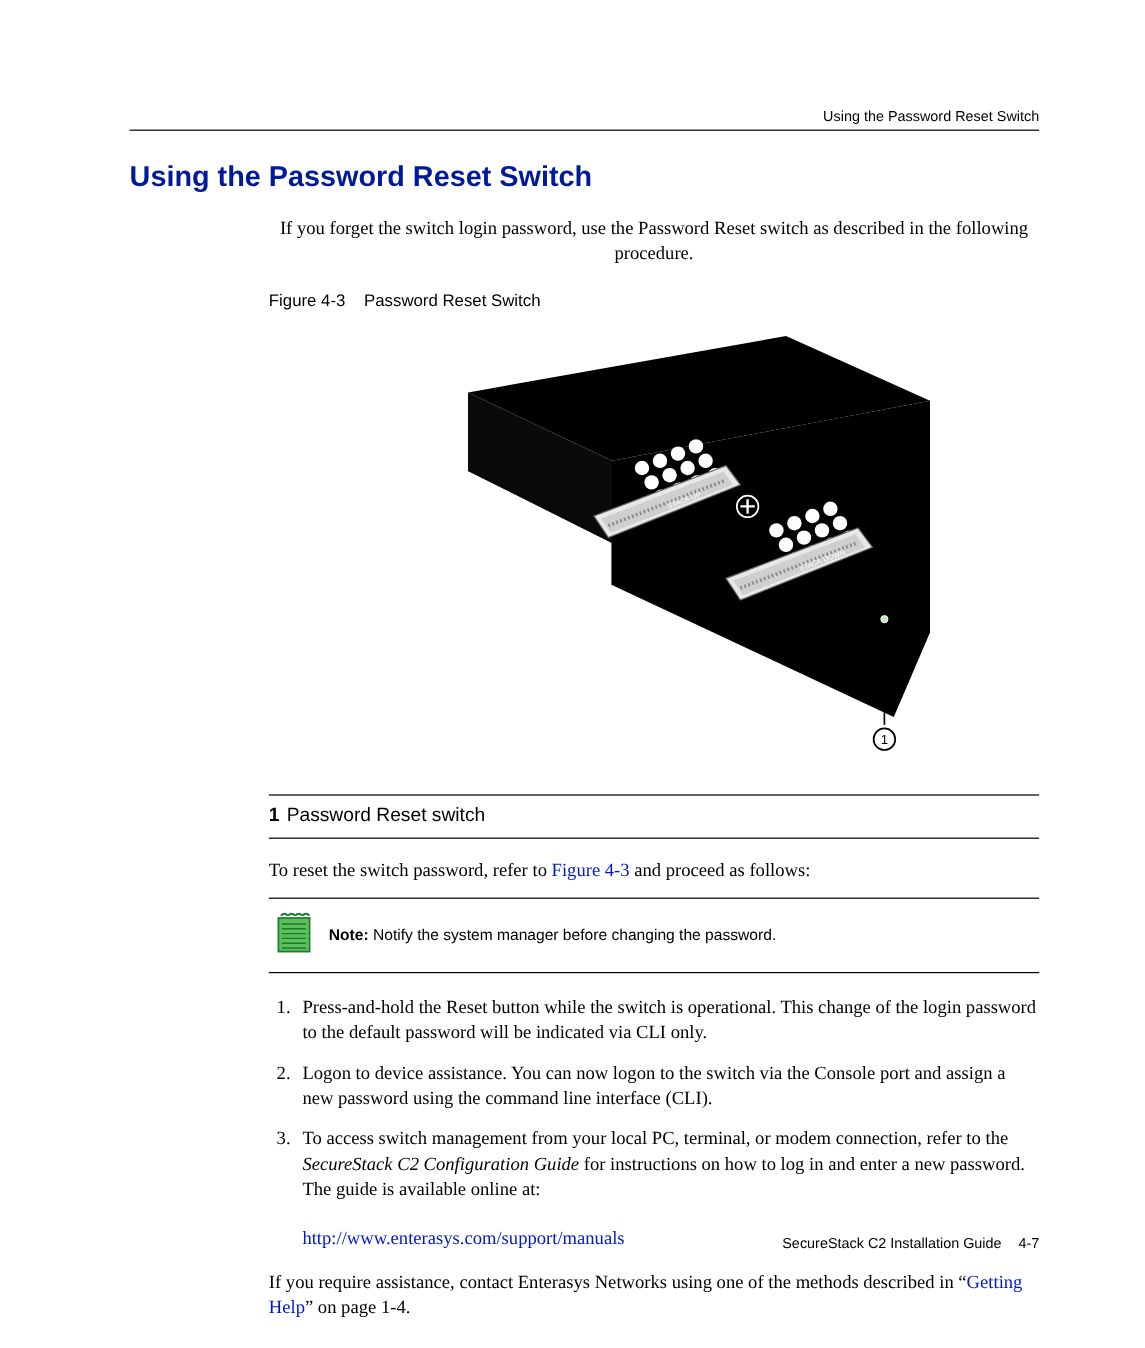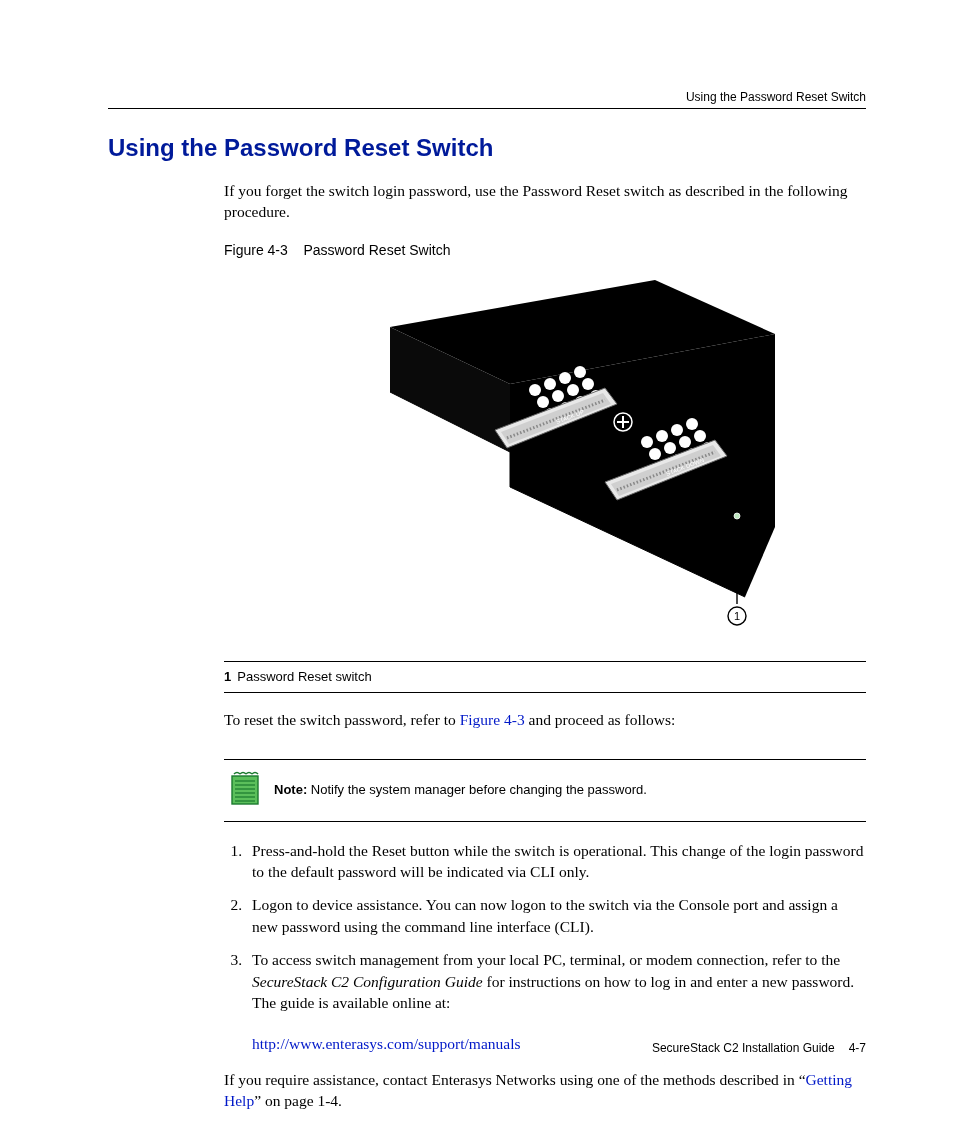--- a/index.html
+++ b/index.html
@@ -42,42 +42,42 @@
     font-weight: bold;
     font-size: 24px;
     color: #001a9a;
     margin: 50px 0 18px 0;
   }
   .body-block {
     margin-left: 116px;
     font-size: 15.5px;
     line-height: 1.38;
   }
-  .intro-para { margin: 0 0 18px 0; }
+  .intro-para { margin: 0 0 18px 0; text-align: center; }
   .figure-caption {
     font-family: Arial, Helvetica, sans-serif;
     font-weight: normal;
     font-size: 14px;
     margin: 6px 0 12px 0;
   }
   .figure-holder {
     width: 100%;
     text-align: center;
     margin-bottom: 14px;
   }
   .callout-table {
     border-top: 1px solid #000;
     border-bottom: 1px solid #000;
     padding: 6px 0;
     font-family: Arial, Helvetica, sans-serif;
-    font-size: 13px;
+    font-size: 16px;
     margin-bottom: 16px;
   }
   .callout-num { font-weight: bold; margin-right: 6px; }
-  .reset-para { margin: 0 0 28px 0; }
+  .reset-para { margin: 0 0 12px 0; }
   a.link { color: #0018c8; text-decoration: none; }
   .note-box {
     display: flex;
     align-items: center;
     border-top: 1px solid #000;
     border-bottom: 1px solid #000;
     padding: 10px 6px;
     margin: 0 0 18px 0;
     font-family: Arial, Helvetica, sans-serif;
     font-size: 13px;
@@ -95,21 +95,21 @@
     padding-left: 6px;
   }
   .step-link-block {
     margin-top: 20px;
   }
   em.italic { font-style: italic; }
   .closing-para { margin: 0; }
   .footer {
     position: absolute;
     right: 88px;
-    bottom: 68px;
+    bottom: 80px;
     font-family: Arial, Helvetica, sans-serif;
     font-size: 12px;
   }
   .footer .pg { margin-left: 14px; }
 </style>
 </head>
 <body>
 
 <div class="page">
 

